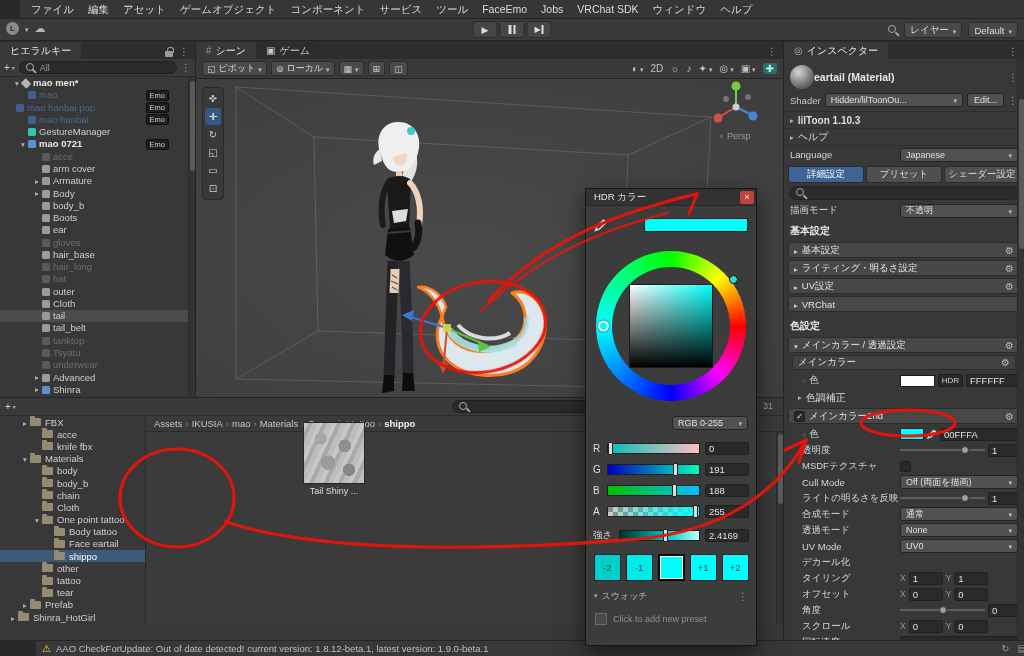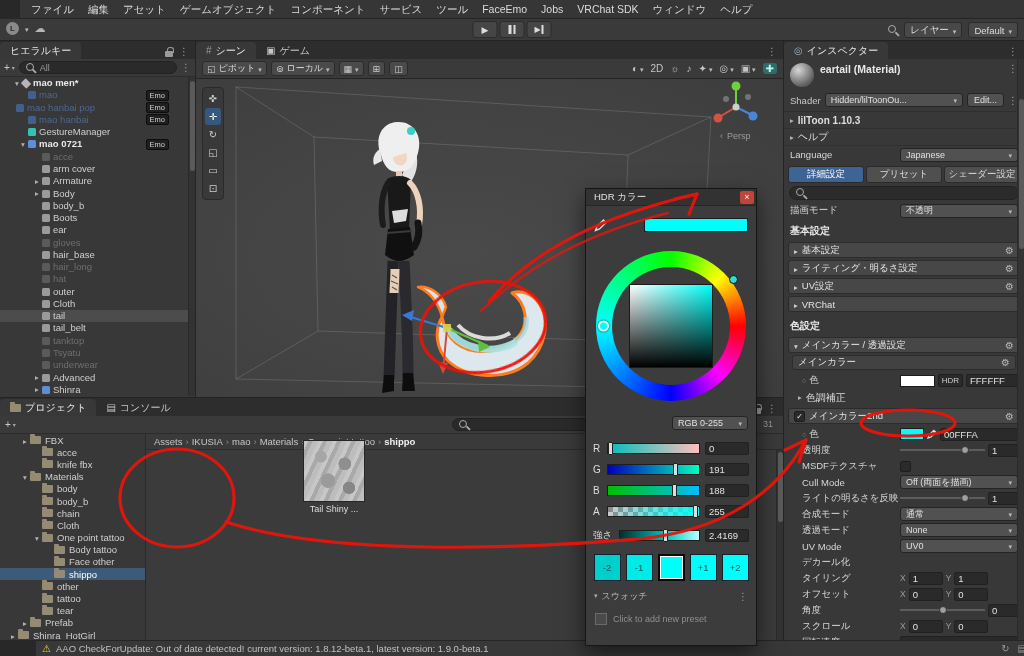--- a/index.html
+++ b/index.html
@@ -148,21 +148,21 @@
        color:#055855;border:1px solid #123;}
   .exp.cur{border:2px solid #0b0b0b;box-shadow:inset 0 0 0 1px #fff;}
   .swhead{height:20px;display:flex;align-items:center;gap:4px;padding:0 8px;color:#bdbdbd;font-size:9px;}
   .swhead::before{content:"▾";font-size:7px;color:#aaa;}
   .presetrow{height:26px;display:flex;align-items:center;gap:6px;padding:0 9px;}
   .slot{width:12px;height:12px;background:#4a4a4a;border:1px solid #6a6a6a;}
   .hint{color:#8f8f8f;font-size:9px;}
   
   .inspector{left:783px;top:41px;width:241px;height:604px;background:#383838;border-left:1px solid #242424;overflow:hidden;}
   .ihead{padding:4px 6px 2px;border-bottom:1px solid #2e2e2e;}
-  .iline1{display:flex;gap:6px;height:28px;}
+  .iline1{display:flex;align-items:center;height:28px;}
   .sphere{width:24px;height:24px;border-radius:50%;background:radial-gradient(circle at 35% 30%,#d6d6d6,#5c5c5c 72%);}
   .mname{font-weight:bold;font-size:10.5px;color:#e8e8e8;flex:1;}
   .iline2{display:flex;align-items:center;gap:4px;height:18px;font-size:9.5px;}
   .editbtn{background:#515151;border:1px solid #242424;border-radius:3px;height:14px;display:flex;align-items:center;
            padding:0 6px;font-size:9px;color:#e0e0e0;}
   .frow{height:17px;border-bottom:1px solid #303030;display:flex;align-items:center;padding:0 6px;font-size:10px;color:#ddd;gap:4px;}
   .frow::before{content:"▸";font-size:7.5px;color:#b0b0b0;}
   .prow{height:17px;display:flex;align-items:center;padding:0 6px;font-size:9.5px;color:#d6d6d6;}
   .prow .lbl{flex:1;white-space:nowrap;overflow:hidden;}
   .prow .ctrl{width:118px;flex:0 0 118px;display:flex;align-items:center;gap:3px;}
@@ -575,34 +575,20 @@
         <span class="vtool t-move on"></span>
         <span class="vtool t-rot"></span>
         <span class="vtool t-scale"></span>
         <span class="vtool t-rect"></span>
         <span class="vtool t-tr"></span>
       </div>
     </div>
   </div>
 
   <div class="project abs">
-    <div class="tabbar">
-      <div class="tab active">
-          <span class="foldico" style="margin-right:0;"></span>
-          <span>プロジェクト</span>
-        </div>
-      <div class="tab">
-          <span class="ic-list"></span>
-          <span>コンソール</span>
-        </div>
-      <div class="tabicons">
-        <span class="ic-lock"></span>
-        <span class="ic-kebab"></span>
-      </div>
-    </div>
     <div class="ptoolbar">
       <span class="plusbtn">+</span>
       <div class="psearch">
           <span class="ic-mag"></span>
         </div>
       <span class="pcount">31</span>
     </div>
     <div class="pbody">
       <div class="ptree">
         <div class="trow" style="padding-left:20px">
@@ -651,21 +637,21 @@
             <span>One point tattoo</span>
           </div>
         <div class="trow" style="padding-left:44px">
             <span class="arr"></span>
             <i class="foldico"></i>
             <span>Body tattoo</span>
           </div>
         <div class="trow" style="padding-left:44px">
             <span class="arr"></span>
             <i class="foldico"></i>
-            <span>Face other</span>
+            <span>Face eartail</span>
           </div>
         <div class="trow sel" style="padding-left:44px">
             <span class="arr"></span>
             <i class="foldico"></i>
             <span>shippo</span>
           </div>
         <div class="trow" style="padding-left:32px">
             <span class="arr"></span>
             <i class="foldico"></i>
             <span>other</span>

